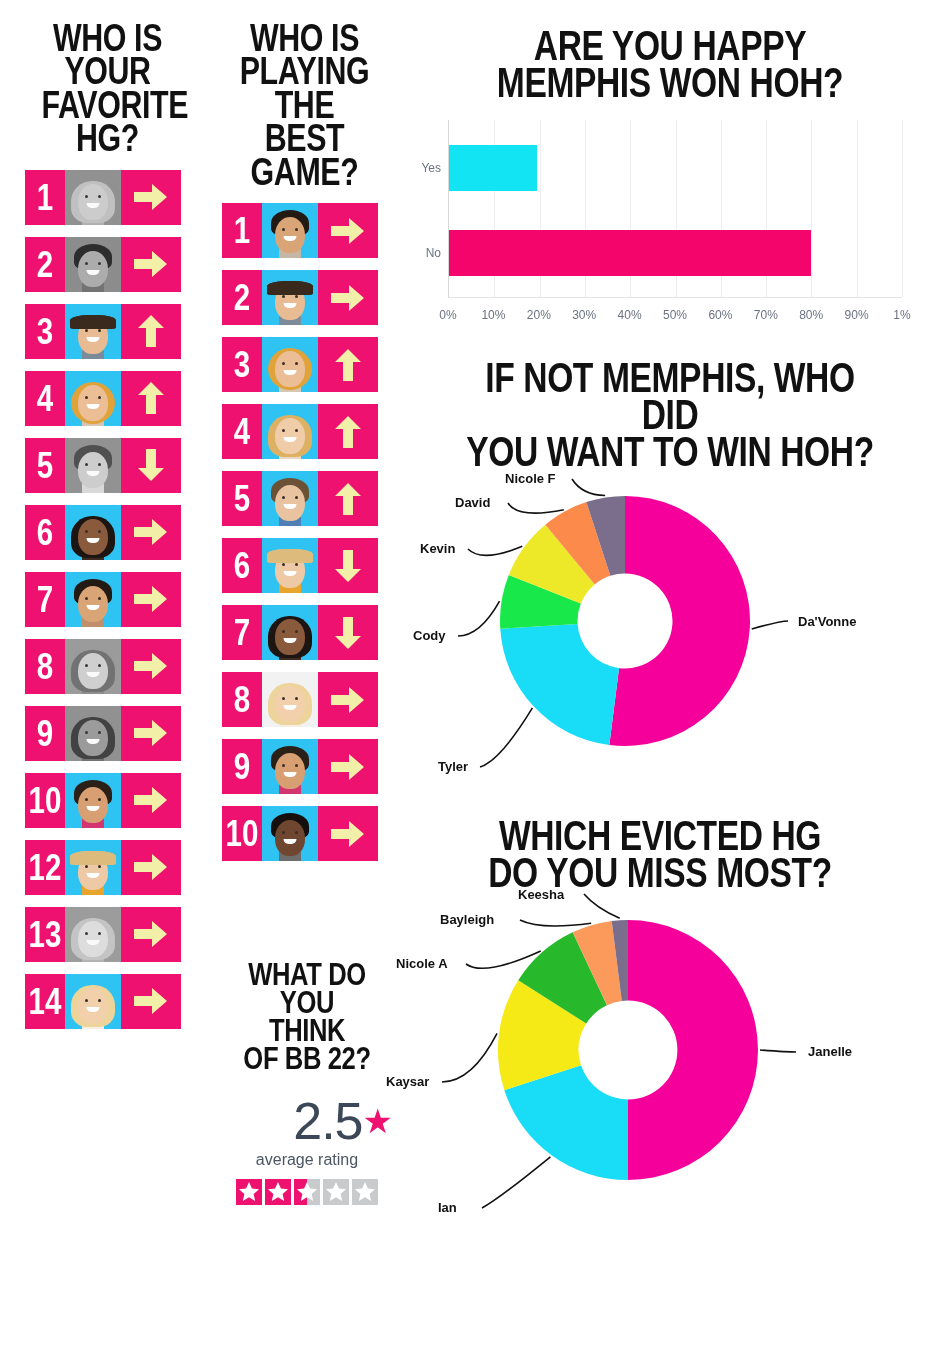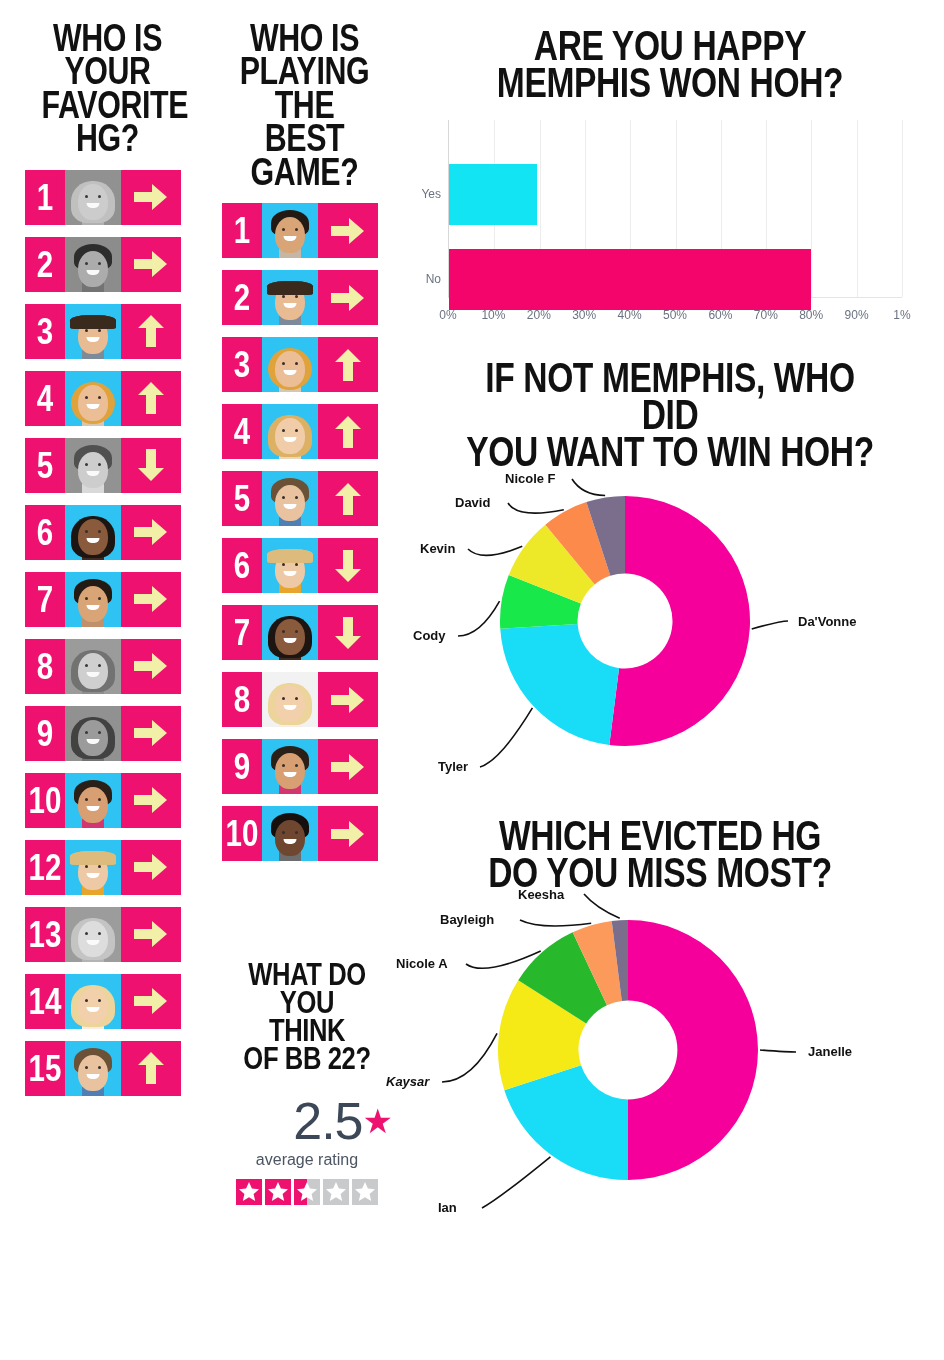--- a/index.html
+++ b/index.html
@@ -135,21 +135,21 @@
   .panel { position: absolute; }
   .panel-title { font-size: 42px; text-align: center; }
 
   #bar-panel { left: 410px; top: 28px; width: 520px; }
   .bar-chart { position: relative; margin-top: 18px; height: 210px; }
   .bar-plot {
     position: absolute; left: 38px; right: 28px; top: 0; bottom: 32px;
     border-left: 1px solid #d8d8d8; border-bottom: 1px solid #e4e4e4;
   }
   .gridline { position: absolute; top: 0; bottom: 0; width: 1px; background: #ededed; }
-  .bar-track { position: absolute; left: 0; height: 61px; margin-top: 19px; }
+  .bar-track { position: absolute; left: 0; height: 46px; }
   .bar-fill  { height: 100%; }
   .bar-label {
     position: absolute; right: calc(100% + 8px); top: 50%;
     transform: translateY(-50%);
     font-size: 12px; color: #6b7280; white-space: nowrap;
   }
   .xtick {
     position: absolute; bottom: 8px; font-size: 12px; color: #6b7280;
     transform: translateX(-50%); white-space: nowrap;
   }
@@ -412,39 +412,20 @@
             <div class="hair long" style="background:#ecd49a"></div>
             <div class="head" style="background:#f2d0ac"></div>
             <div class="eye l"></div>
             <div class="eye r"></div>
             <div class="mouth"></div>
           </div>
         </div>
         <div class="rank-arrow">
           <svg width="34" height="30" viewBox="0 0 34 30">
             <polygon points="0,10 18,10 18,2 33,15 18,28 18,20 0,20" fill="#F2EFA8"></polygon>
-          </svg>
-        </div>
-      </div>
-      <div class="rank-row">
-        <div class="rank-num">15</div>
-        <div class="rank-photo">
-          <div class="face">
-            <div class="bg" style="background:#2ec3f2"></div>
-            <div class="neck" style="background:#4f7fb5"></div>
-            <div class="hair" style="background:#6b5236"></div>
-            <div class="head" style="background:#e9c3a0"></div>
-            <div class="eye l"></div>
-            <div class="eye r"></div>
-            <div class="mouth"></div>
-          </div>
-        </div>
-        <div class="rank-arrow">
-          <svg width="30" height="34" viewBox="0 0 30 34">
-            <polygon points="10,33 10,14 2,14 15,1 28,14 20,14 20,33" fill="#F2EFA8"></polygon>
           </svg>
         </div>
       </div>
     </div>
 </div>
 
 <div class="rank-col game">
   <div class="headline col-title">WHO IS
 PLAYING
 THE BEST
@@ -771,18 +752,18 @@
         <path d="M231.70667963664027,29.02508882911789 A130,130 0 0 1 247.99999999999986,28 L247.99999999999994,108.6 A49.4,49.4 0 0 0 241.8085382619233,108.9895337550648 Z" fill="#7A6E8C"></path>
         <path d="M380,158 Q408,160 416,160" stroke="#111" stroke-width="1.6" fill="none"></path>
         <path d="M170.41234669739356,264.79024325749305 Q120,306 102,316" stroke="#111" stroke-width="1.6" fill="none"></path>
         <path d="M117.04085942648891,141.4560131695119 Q92,190 62,190" stroke="#111" stroke-width="1.6" fill="none"></path>
         <path d="M160.70683377727784,58.98533880877942 Q104,85 86,72" stroke="#111" stroke-width="1.6" fill="none"></path>
         <path d="M211.17317400282158,31.241233490643566 Q160,38 140,28" stroke="#111" stroke-width="1.6" fill="none"></path>
         <path d="M239.71165142213053,26.260471847468153 Q216,16 204,2" stroke="#111" stroke-width="1.6" fill="none"></path>
       </svg>
       <div class="dlabel" style="left: 428px; top: 152px;">Janelle</div>
       <div class="dlabel" style="left: 58px; top: 308px;">Ian</div>
-      <div class="dlabel" style="left: 6px; top: 182px; font-style: italic;">Kaysar</div>
+      <div class="dlabel" style="left: 6px; top: 182px;">Kaysar</div>
       <div class="dlabel" style="left: 16px; top: 64px;">Nicole A</div>
       <div class="dlabel" style="left: 60px; top: 20px;">Bayleigh</div>
       <div class="dlabel" style="left: 138px; top: -5px;">Keesha</div>
     </div>
 </div>
 
 </body></html>

